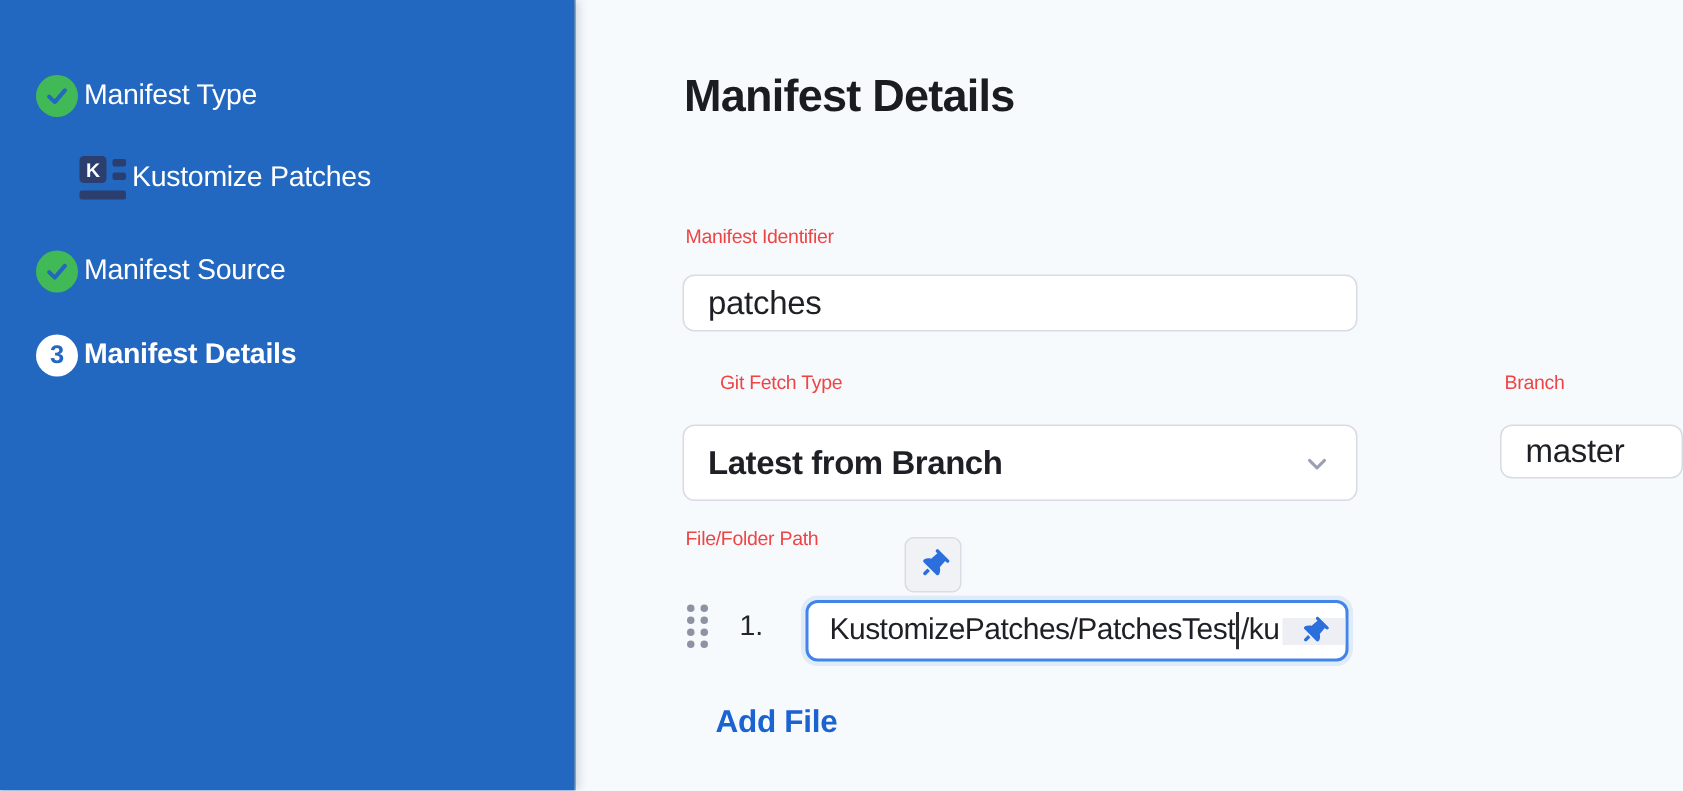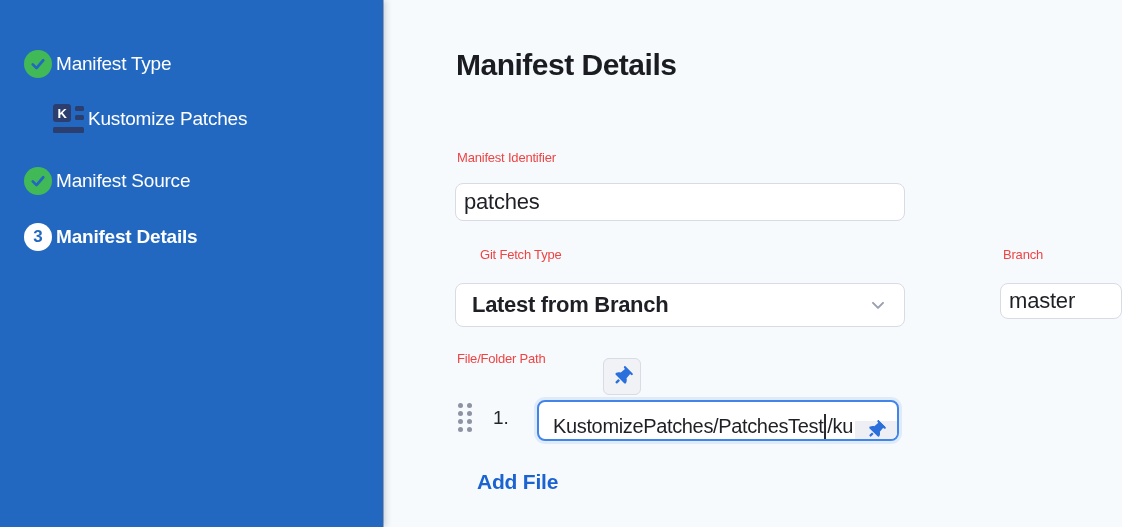--- a/index.html
+++ b/index.html
@@ -48,21 +48,21 @@
     position: absolute; left: 73px; top: 48px;
     font-size: 30px; font-weight: 700; color: #1b1c22; letter-spacing: -0.5px;
   }
   .field-label {
     position: absolute; font-size: 13px; color: #ef4444; letter-spacing: -0.2px; white-space: nowrap;
   }
   .text-input {
     position: absolute; background: #ffffff;
     border: 1px solid #d8dbe3; border-radius: 8px;
     font-family: "Liberation Sans", sans-serif;
-    font-size: 22px; color: #1f2026; padding: 0 8px; letter-spacing: -0.2px;
+    font-size: 22px; color: #1f2026; padding: 0 16px; letter-spacing: -0.2px;
     outline: none;
   }
   .select-box {
     position: absolute; background: #ffffff;
     border: 1px solid #d8dbe3; border-radius: 8px;
     display: flex; align-items: center; cursor: pointer;
     padding: 0 16px;
   }
   .select-value { font-size: 22px; font-weight: 600; color: #1f2026; letter-spacing: -0.3px; flex: 1; }
   .chevron { width: 20px; height: 20px; flex: 0 0 auto; }
@@ -79,21 +79,21 @@
     grid-template-columns: 5px 5px; grid-auto-rows: 5px; gap: 3px 4px; cursor: grab;
   }
   .drag-handle i { width: 5px; height: 5px; border-radius: 50%; background: #8d93a3; }
 
   .row-index { position: absolute; font-size: 19px; color: #24252b; }
 
   .path-input {
     position: absolute; background: #ffffff;
     border: 2px solid #4285e8; border-radius: 8px;
     box-shadow: 0 0 0 3px rgba(66,133,232,0.12);
-    display: flex; align-items: flex-end; overflow: hidden; cursor: text;
+    display: flex; align-items: center; overflow: hidden; cursor: text;
   }
   .path-text {
     flex: 1; display: flex; align-items: center; padding-left: 14px;
     font-size: 20px; color: #1f2026; letter-spacing: -0.35px; white-space: nowrap; overflow: hidden;
   }
   .caret { width: 2px; height: 25px; background: #2a2b31; margin: 0 1px; flex: 0 0 auto; }
   .path-suffix {
     width: 42px; flex: 0 0 auto; background: #edeff4;
     display: flex; align-items: center; justify-content: center; cursor: pointer;
   }
@@ -148,21 +148,21 @@
 </aside>
 
 <main class="main">
 
   <h1 class="page-title">Manifest Details</h1>
 
   <label class="field-label" style="left:74px; top:150px;">Manifest Identifier</label>
   <input class="text-input" style="left: 72px; top: 183px; width: 450px; height: 38px;" value="patches">
 
   <label class="field-label" style="left:74px; top:247px;margin-left:23px;">Git Fetch Type</label>
-  <div class="select-box" style="left:72px; top:283px; width:450px; height:44px;">
+  <div class="select-box" style="left:72px; top:283px; width:450px; height:51px;">
     <span class="select-value">Latest from Branch</span>
     <svg class="chevron" viewBox="0 0 24 24">
       <polyline points="6,9.5 12,15.5 18,9.5" fill="none" stroke="#9aa0b2" stroke-width="2.4" stroke-linecap="round" stroke-linejoin="round"></polyline>
     </svg>
   </div>
 
   <label class="field-label" style="left:620px; top:247px;">Branch</label>
   <input class="text-input" style="left: 617px; top: 283px; width: 122px; height: 36px;" value="master">
 
   <label class="field-label" style="left:74px; top:351px;">File/Folder Path</label>

